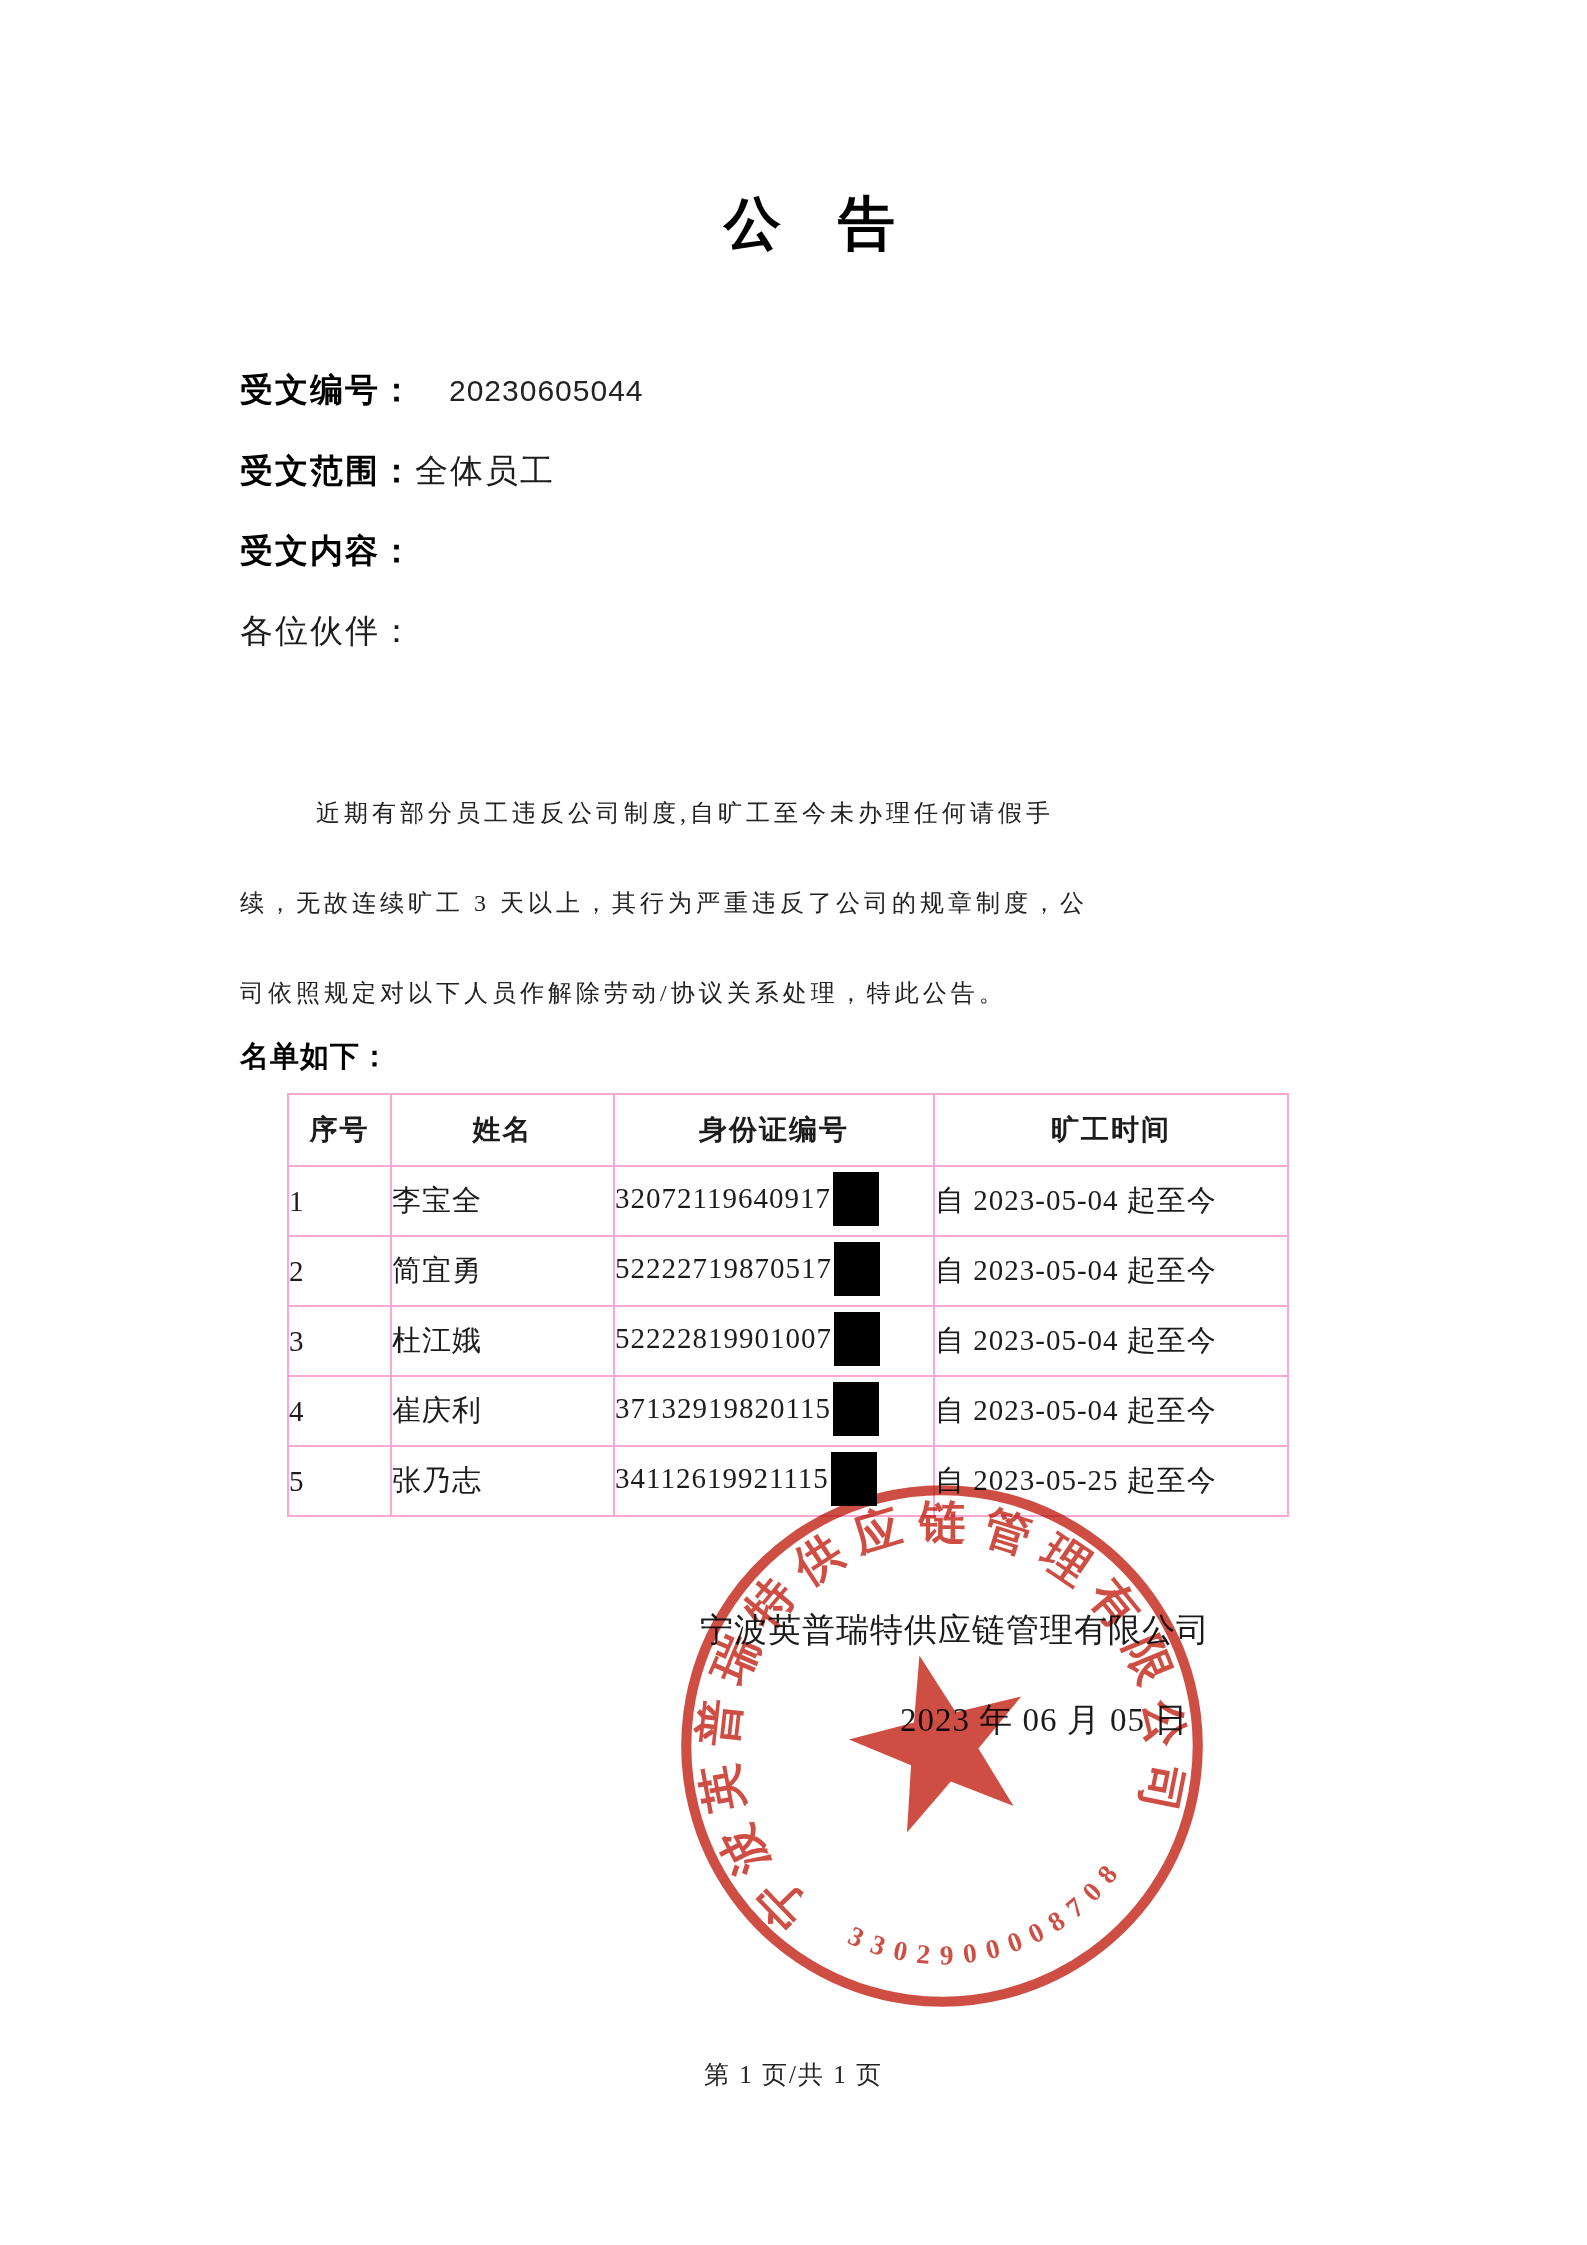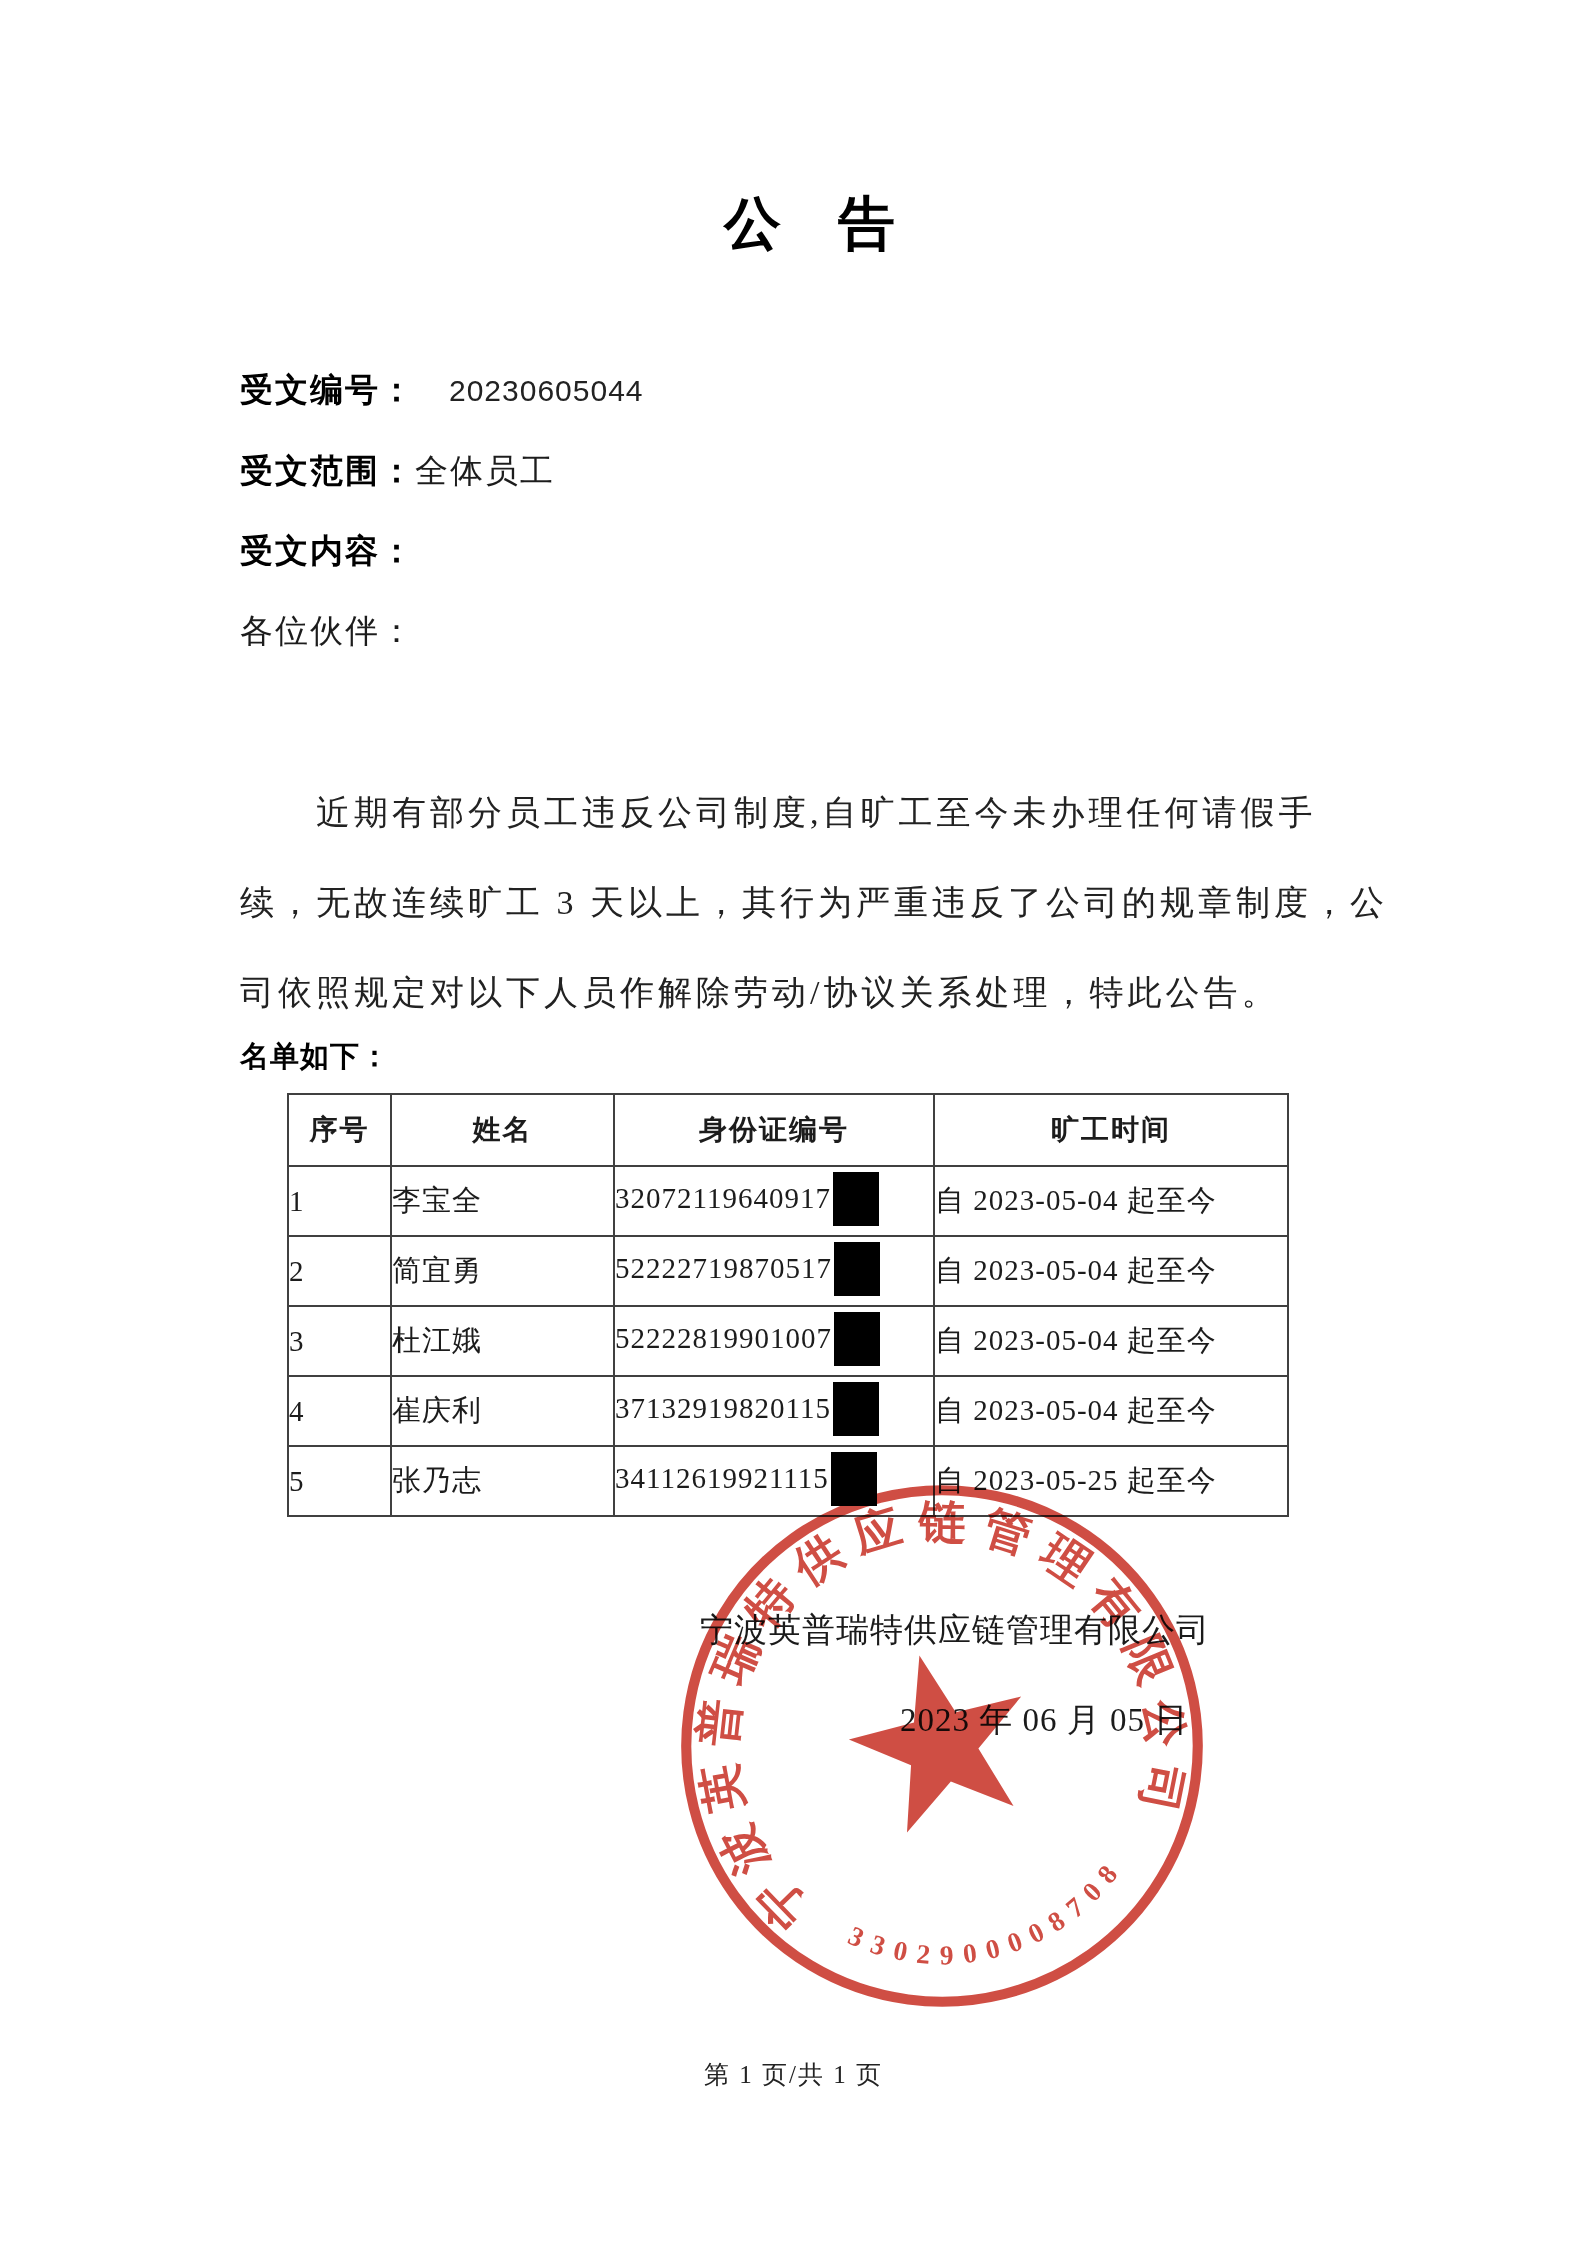--- a/index.html
+++ b/index.html
@@ -23,35 +23,35 @@
   .meta-line { margin-bottom:36px; line-height:44px; font-size:33px; white-space:nowrap; }
   .meta-line .lbl { font-weight:bold; letter-spacing:2px; color:#000; }
   .meta-line .val { letter-spacing:2px; }
   .meta-line .val.num {
     font-family:"Liberation Sans","DejaVu Sans",sans-serif;
     font-size:30px; letter-spacing:1px; margin-left:34px; color:#222;
   }
   .salutation { font-size:33px; letter-spacing:2px; }
   .body-par {
     position:absolute; left:240px; top:768px; width:1160px;
-    font-size:34px; letter-spacing:4px; color:#222;
+    font-size:24px; letter-spacing:4px; color:#222;
   }
   .body-line { height:90px; line-height:90px; white-space:nowrap; }
   .body-line.indent { text-indent:76px; }
   .list-label {
     position:absolute; left:240px; top:1037px;
     font-size:29px; font-weight:bold; letter-spacing:1px; color:#000;
   }
   table.roster {
     position:absolute; left:287px; top:1093px;
     border-collapse:collapse; table-layout:fixed;
     background:#fff;
   }
   table.roster th, table.roster td {
-    border:2px solid #404040; vertical-align:middle;
+    border:2px solid #f9a8d4; vertical-align:middle;
     overflow:hidden; white-space:nowrap;
   }
   table.roster th { height:72px; font-size:28px; font-weight:bold; letter-spacing:2px; }
   table.roster td { height:70px; font-size:29px; letter-spacing:1px; }
   td.id-cell { font-weight:normal; font-size:30px; letter-spacing:0;border-radius:11px; }
   .redact {
     display:inline-block; width:46px; height:54px; background:#000;
     vertical-align:middle; margin-left:2px; margin-top:-4px;
   }
   .company-line {

